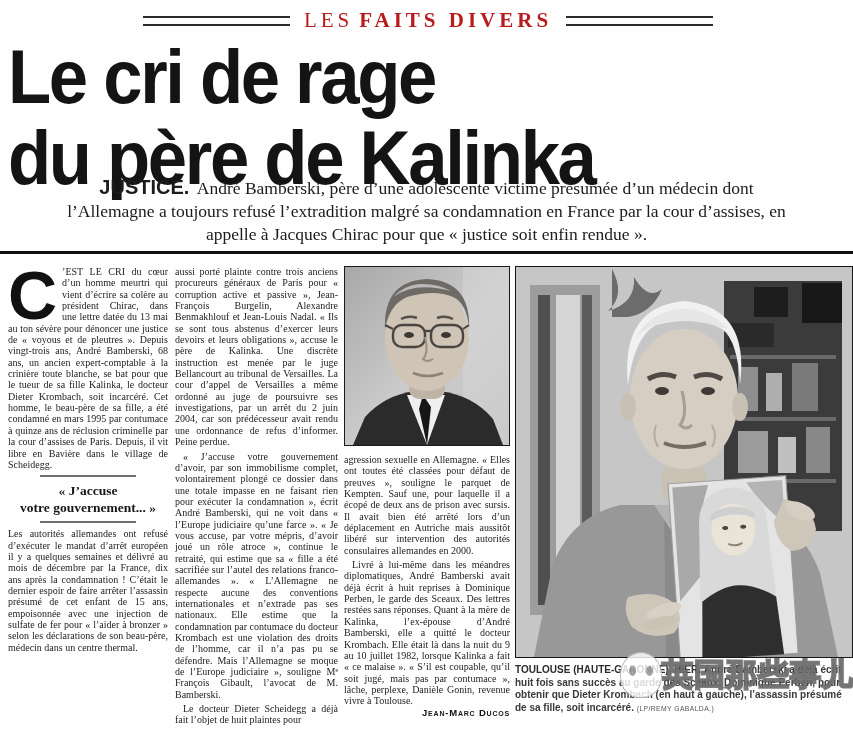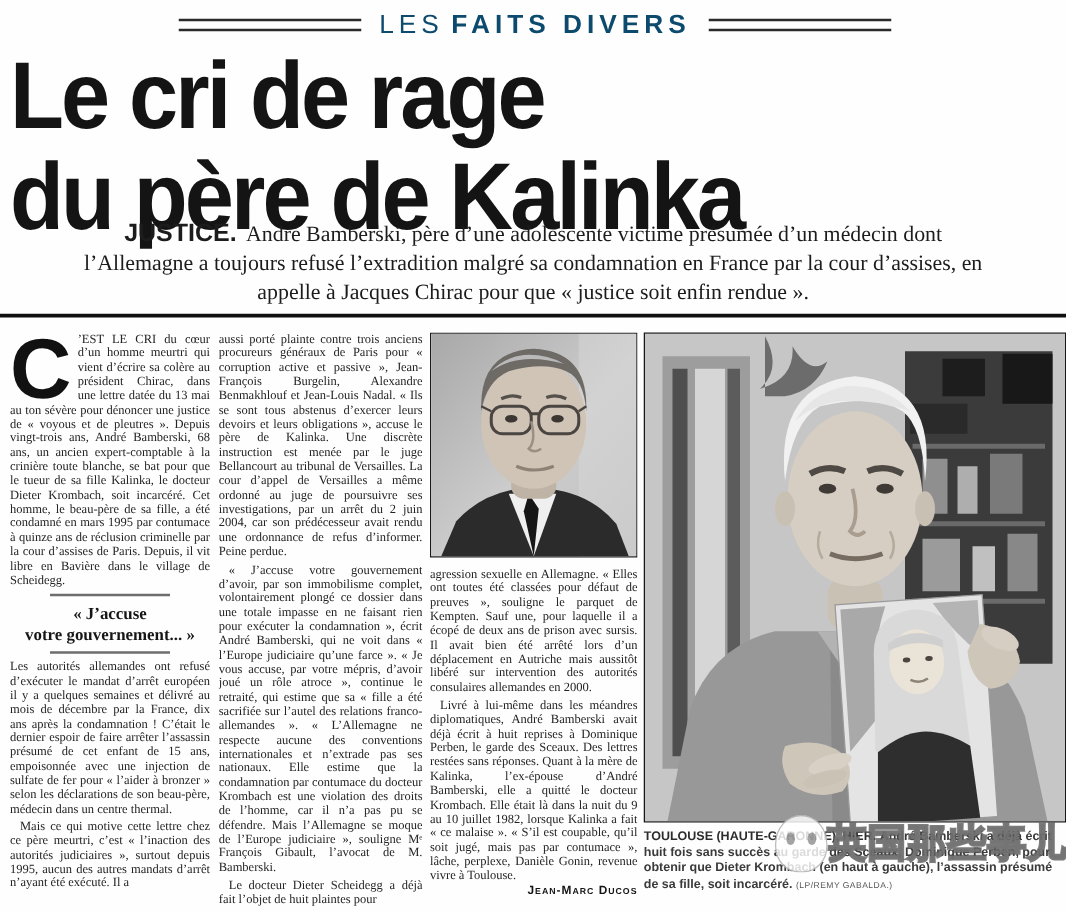--- a/index.html
+++ b/index.html
@@ -2,22 +2,22 @@
 <html lang="fr"><head>
 <meta charset="utf-8">
 <style>
   html,body{margin:0;padding:0;background:#ffffff;}
   .page{position:relative;width:853px;height:729px;background:#fefefe;overflow:hidden;
         font-family:"Liberation Serif",serif;color:#1e1e1e;}
 
   
   .section-header{position:absolute;top:8px;left:143px;width:570px;display:flex;align-items:center;}
   .rule-d{flex:1;height:6px;border-top:2px solid #2a2a2a;border-bottom:2px solid #2a2a2a;}
-  .section-title{font-family:Liberation Sans, sans-serif;font-size:21px;letter-spacing:4px;
-                 white-space:nowrap;padding:0 14px;color:#0c4a6e;}
+  .section-title{font-family:Liberation Serif, serif;font-size:21px;letter-spacing:4px;
+                 white-space:nowrap;padding:0 14px;color:#b91c1c;}
   .section-title .lightpart{font-weight:400;margin-right:6px;}
   .section-title .boldpart{font-weight:700;}
 
   
   .headline{position:absolute;top:36px;left:8px;margin:0;font-family:"Liberation Sans",sans-serif;
             font-weight:700;font-size:76px;line-height:81px;letter-spacing:-2.5px;color:#141414;}
   .headline span{display:inline-block;transform:scaleX(.93);transform-origin:left;white-space:nowrap;}
 
   
   .standfirst{position:absolute;top:176px;left:58px;width:737px;margin:0;text-align:center;
@@ -93,21 +93,20 @@
 
   <div class="col" id="col1">
     <p><span class="dropcap">C</span><span>’EST LE CRI du cœur d’un homme meurtri qui vient d’écrire sa colère au président Chirac, dans une lettre datée du 13 mai au ton sévère pour dénoncer une justice de « voyous et de pleutres ». Depuis vingt-trois ans, André Bamberski, 68 ans, un ancien expert-comptable à la crinière toute blanche, se bat pour que le tueur de sa fille Kalinka, le docteur Dieter Krombach, soit incarcéré. Cet homme, le beau-père de sa fille, a été condamné en mars 1995 par contumace à quinze ans de réclusion criminelle par la cour d’assises de Paris. Depuis, il vit libre en Bavière dans le village de Scheidegg.</span></p>
     <div class="crosshead">
       <div class="xrule"></div>
       <span class="xtext">« J’accuse</span>
       <span class="xtext">votre gouvernement... »</span>
       <div class="xrule"></div>
     </div>
     <p>Les autorités allemandes ont refusé d’exécuter le mandat d’arrêt européen il y a quelques semaines et délivré au mois de décembre par la France, dix ans après la condamnation ! C’était le dernier espoir de faire arrêter l’assassin présumé de cet enfant de 15 ans, empoisonnée avec une injection de sulfate de fer pour « l’aider à bronzer » selon les déclarations de son beau-père, médecin dans un centre thermal.</p>
-    <p class="indent">Mais ce qui motive cette lettre chez ce père meurtri, c’est « l’inaction des autorités judiciaires », surtout depuis 1995, aucun des autres mandats d’arrêt n’ayant été exécuté. Il a</p>
   </div>
 
   <div class="col" id="col2">
     <p>aussi porté plainte contre trois anciens procureurs généraux de Paris pour « corruption active et passive », Jean-François Burgelin, Alexandre Benmakhlouf et Jean-Louis Nadal. « Ils se sont tous abstenus d’exercer leurs devoirs et leurs obligations », accuse le père de Kalinka. Une discrète instruction est menée par le juge Bellancourt au tribunal de Versailles. La cour d’appel de Versailles a même ordonné au juge de poursuivre ses investigations, par un arrêt du 2 juin 2004, car son prédécesseur avait rendu une ordonnance de refus d’informer. Peine perdue.</p>
     <p class="indent">« J’accuse votre gouvernement d’avoir, par son immobilisme complet, volontairement plongé ce dossier dans une totale impasse en ne faisant rien pour exécuter la condamnation », écrit André Bamberski, qui ne voit dans « l’Europe judiciaire qu’une farce ». « Je vous accuse, par votre mépris, d’avoir joué un rôle atroce », continue le retraité, qui estime que sa « fille a été sacrifiée sur l’autel des relations franco-allemandes ». « L’Allemagne ne respecte aucune des conventions internationales et n’extrade pas ses nationaux. Elle estime que la condamnation par contumace du docteur Krombach est une violation des droits de l’homme, car il n’a pas pu se défendre. Mais l’Allemagne se moque de l’Europe judiciaire », souligne Mᵉ François Gibault, l’avocat de M. Bamberski.</p>
     <p class="indent">Le docteur Dieter Scheidegg a déjà fait l’objet de huit plaintes pour</p>
   </div>
 
   <div class="col" id="col3">
     <svg class="photo-portrait" viewBox="0 0 164 178" xmlns="http://www.w3.org/2000/svg">

